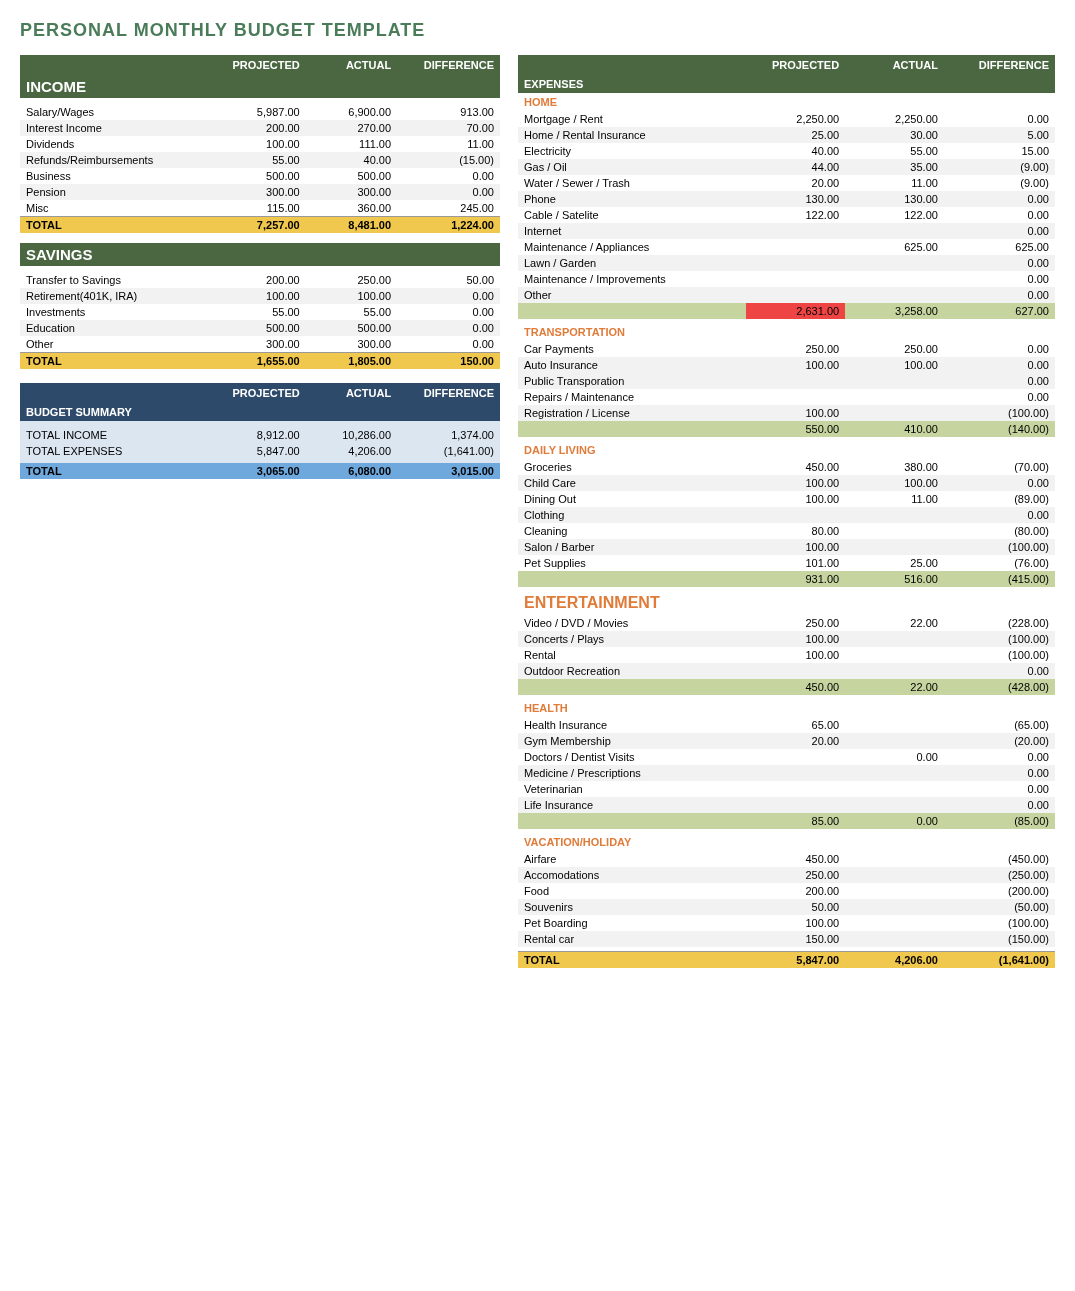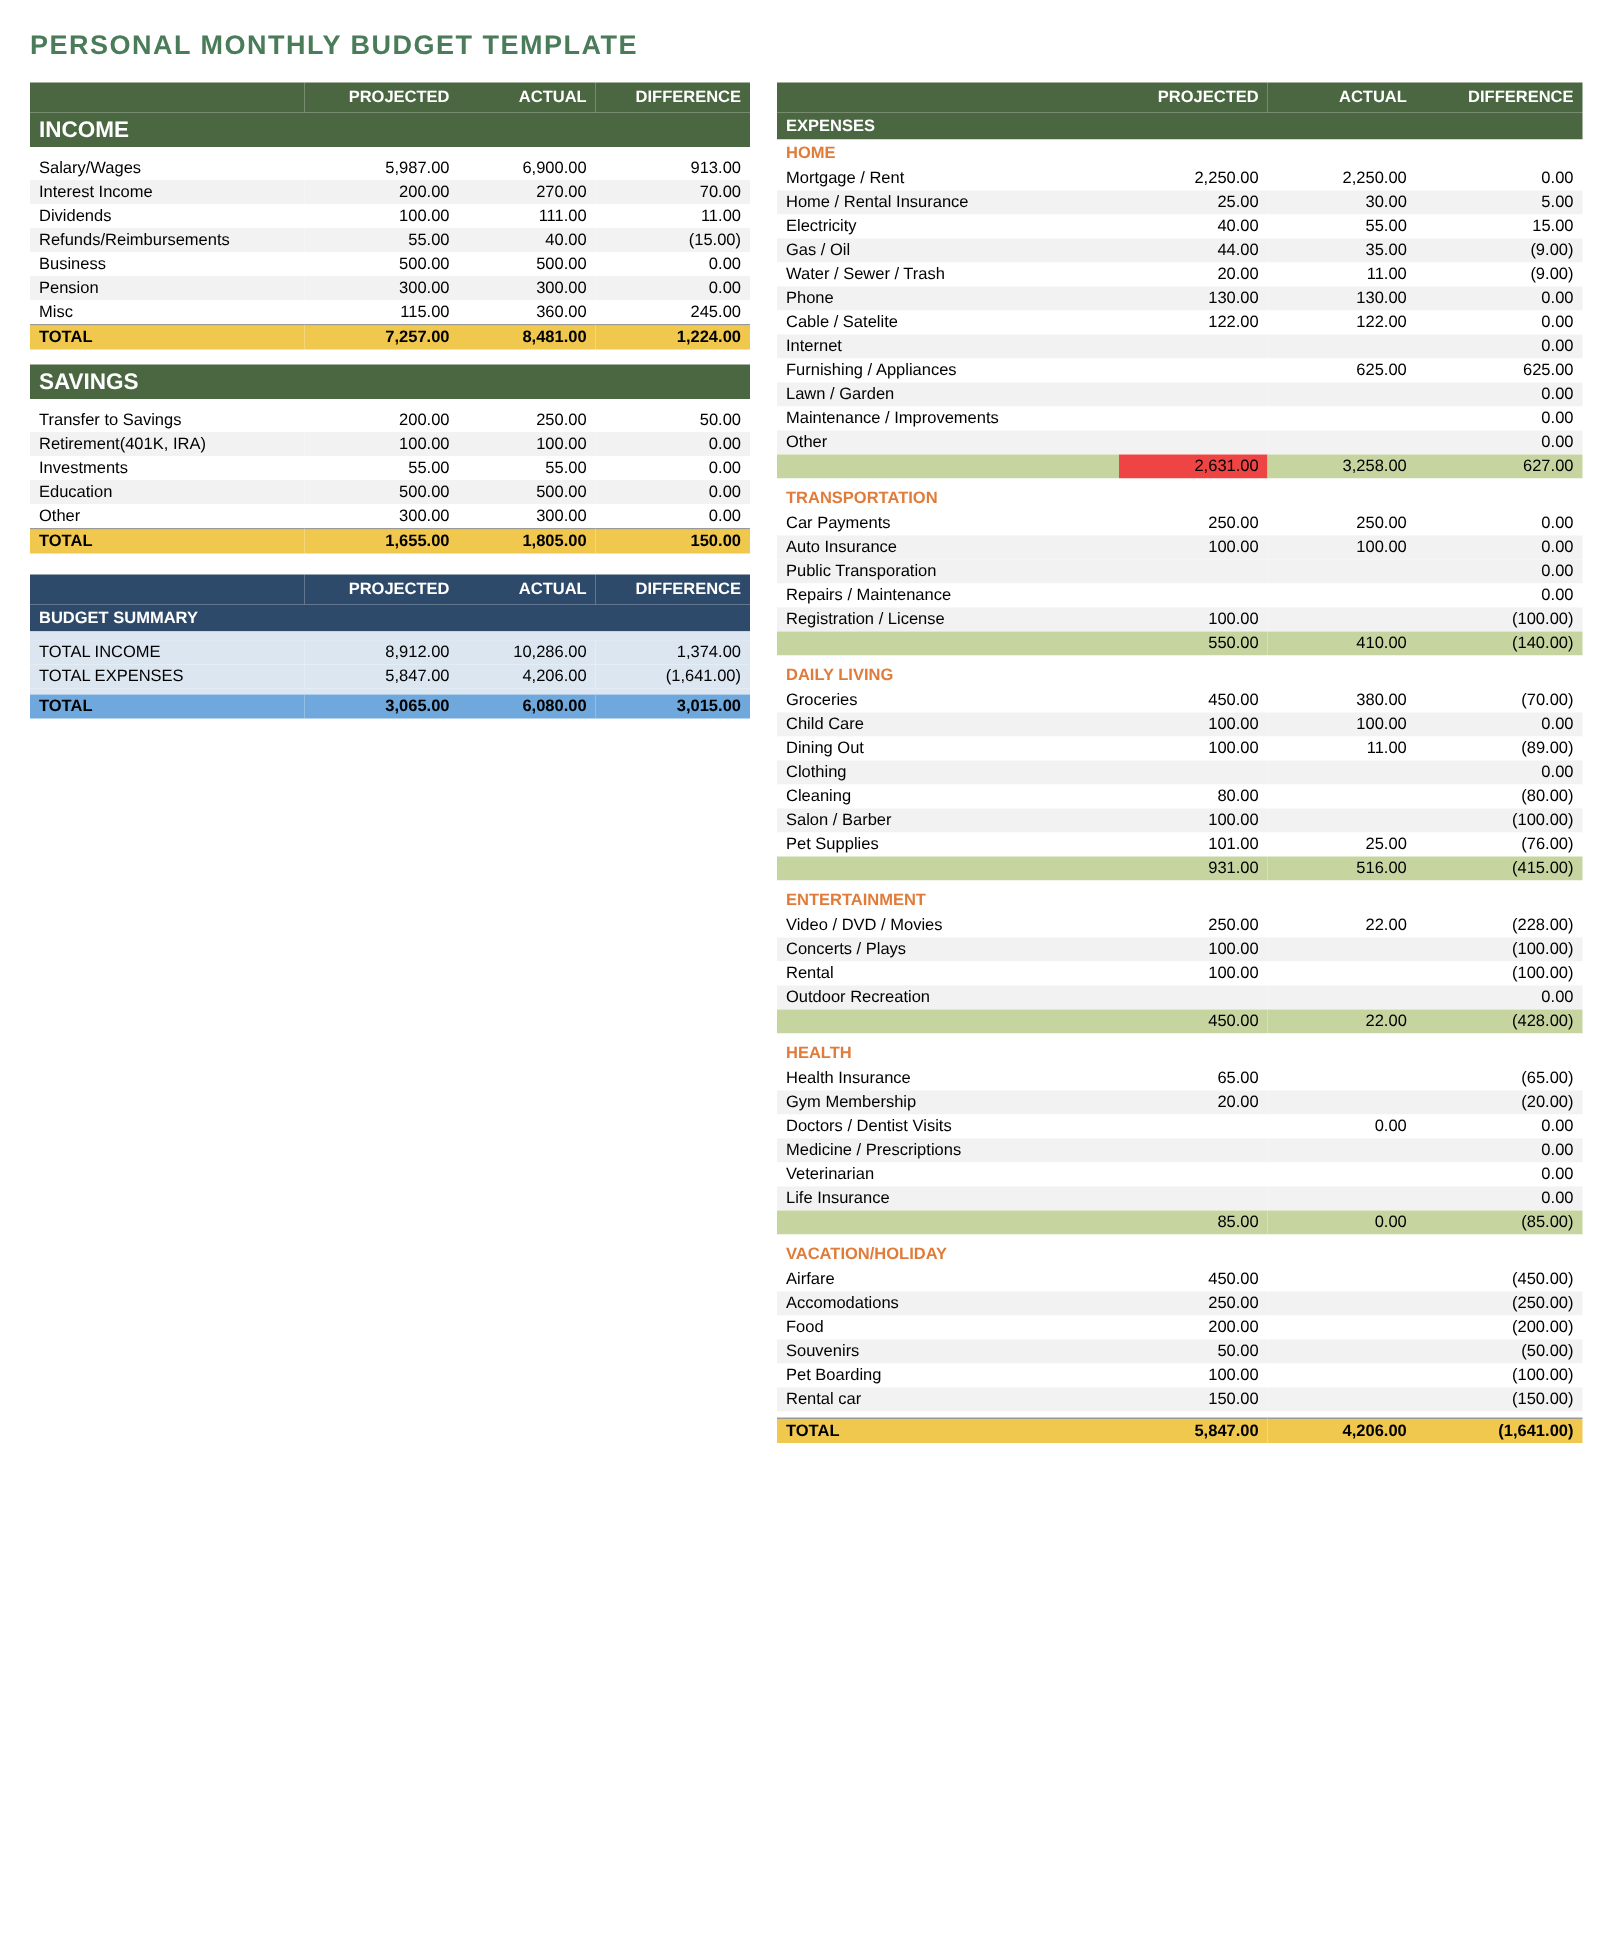--- a/index.html
+++ b/index.html
@@ -327,21 +327,21 @@
       <td class="right-col-actual num" style="background:#fff; padding:2px 6px;">122.00</td>
       <td class="right-col-diff num" style="background:#fff; padding:2px 6px;">0.00</td>
           </tr>
           <tr class="right-data-row">
             <td class="right-col-label" style="background:#f2f2f2; padding:2px 6px;">Internet</td>
       <td class="right-col-proj num" style="background:#f2f2f2; padding:2px 6px;"></td>
       <td class="right-col-actual num" style="background:#f2f2f2; padding:2px 6px;"></td>
       <td class="right-col-diff num" style="background:#f2f2f2; padding:2px 6px;">0.00</td>
           </tr>
           <tr class="right-data-row">
-            <td class="right-col-label" style="background:#fff; padding:2px 6px;">Furnishing / Appliances</td>
+            <td class="right-col-label" style="background:#fff; padding:2px 6px;">Maintenance / Appliances</td>
       <td class="right-col-proj num" style="background:#fff; padding:2px 6px;"></td>
       <td class="right-col-actual num" style="background:#fff; padding:2px 6px;">625.00</td>
       <td class="right-col-diff num" style="background:#fff; padding:2px 6px;">625.00</td>
           </tr>
           <tr class="right-data-row">
             <td class="right-col-label" style="background:#f2f2f2; padding:2px 6px;">Lawn / Garden</td>
       <td class="right-col-proj num" style="background:#f2f2f2; padding:2px 6px;"></td>
       <td class="right-col-actual num" style="background:#f2f2f2; padding:2px 6px;"></td>
       <td class="right-col-diff num" style="background:#f2f2f2; padding:2px 6px;">0.00</td>
           </tr>
@@ -456,21 +456,21 @@
           <tr class="right-subtotal-row">
             <td class="right-col-label" style="background:#c6d5a0; padding:2px 6px;"></td>
     <td class="right-col-proj num" style="background:#c6d5a0; padding:2px 6px;">931.00</td>
     <td class="right-col-actual num" style="background:#c6d5a0; padding:2px 6px;">516.00</td>
     <td class="right-col-diff num" style="background:#c6d5a0; padding:2px 6px;">(415.00)</td>
           </tr>
           <tr>
             <td colspan="4" style="height:4px; background:#fff;"></td>
           </tr>
           <tr>
-            <td colspan="4" style="font-weight:bold; font-size:11px; padding:3px 6px; color:#e07b39; background:#fff;">ENTERTAINMENT</td>
+            <td colspan="4" style="font-weight:bold; font-size:16px; padding:3px 6px; color:#e07b39; background:#fff;">ENTERTAINMENT</td>
           </tr>
           <tr class="right-data-row">
             <td class="right-col-label" style="background:#fff; padding:2px 6px;">Video / DVD / Movies</td>
       <td class="right-col-proj num" style="background:#fff; padding:2px 6px;">250.00</td>
       <td class="right-col-actual num" style="background:#fff; padding:2px 6px;">22.00</td>
       <td class="right-col-diff num" style="background:#fff; padding:2px 6px;">(228.00)</td>
           </tr>
           <tr class="right-data-row">
             <td class="right-col-label" style="background:#f2f2f2; padding:2px 6px;">Concerts / Plays</td>
       <td class="right-col-proj num" style="background:#f2f2f2; padding:2px 6px;">100.00</td>

